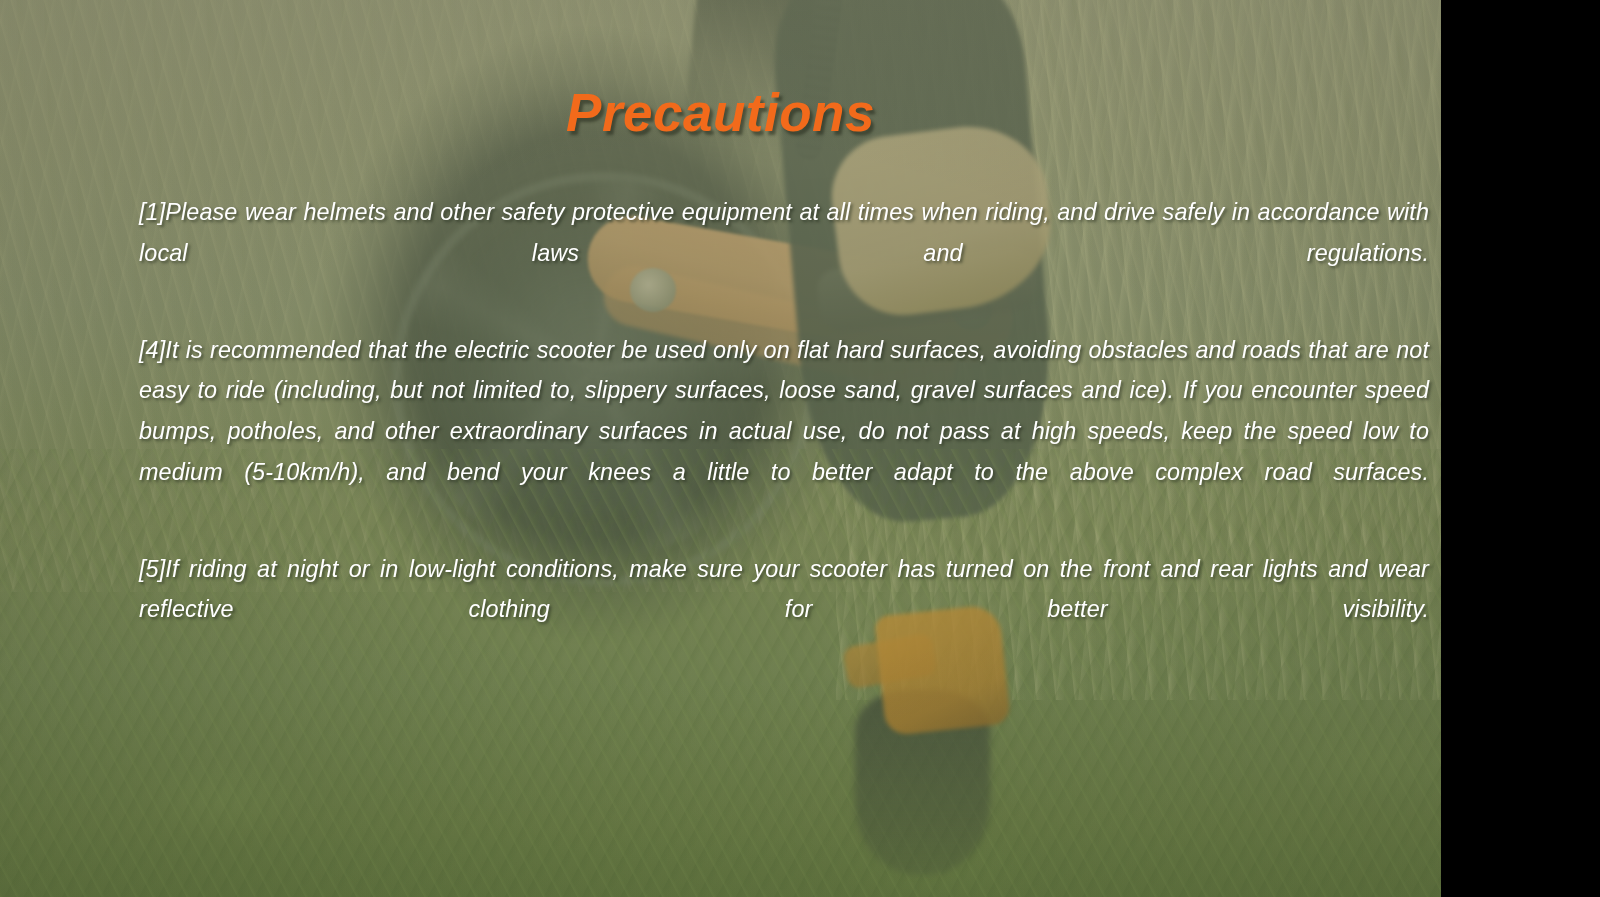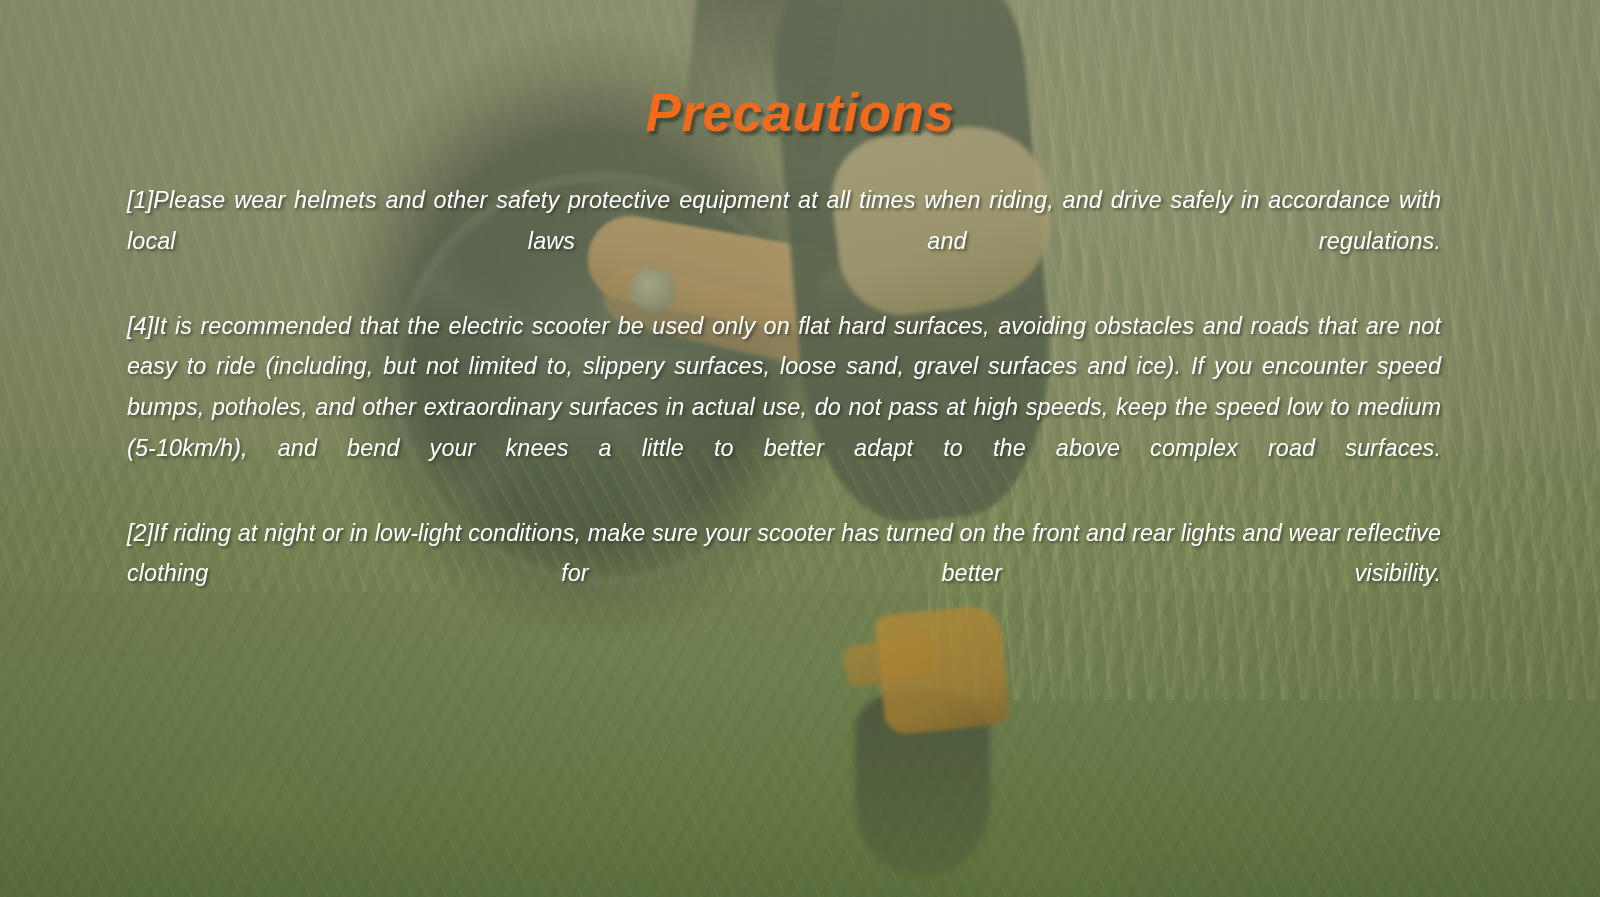--- a/index.html
+++ b/index.html
@@ -4,21 +4,21 @@
 <title>Precautions</title>
 <style>
   html, body {
     margin: 0;
     padding: 0;
     background: #000;
   }
 
   .slide {
     position: relative;
-    width: 1600px;
+    width: 1441px;
     height: 897px;
     overflow: hidden;
     background: #7b8266;
     font-family: "Liberation Sans", sans-serif;
     text-decoration: underline;
   }
 
   
   .bg-layer {
     position: absolute;
@@ -387,21 +387,21 @@
     font-size: 23.4px;
     font-style: italic;
     font-weight: 400;
     line-height: 40.6px;
     text-align: justify;
     text-shadow: 2px 2px 3px rgba(30,38,24,.62);
     letter-spacing: .1px;
   }
 
   .para {
-    margin: 4px;
+    margin: 16px;
     text-align: justify;
     text-justify: inter-word;
   }
   
   .para::after {
     content: "";
     display: inline-block;
     width: 100%;
   }
 </style>
@@ -435,17 +435,17 @@
     <div class="bg-vignette"></div>
   </div>
 
   <div class="content">
 
     <div class="title">Precautions</div>
 
     <div class="body-text">
       <p class="para">[1]Please wear helmets and other safety protective equipment at all times when riding, and drive safely in accordance with local laws and regulations.</p>
       <p class="para">[4]It is recommended that the electric scooter be used only on flat hard surfaces, avoiding obstacles and roads that are not easy to ride (including, but not limited to, slippery surfaces, loose sand, gravel surfaces and ice). If you encounter speed bumps, potholes, and other extraordinary surfaces in actual use, do not pass at high speeds, keep the speed low to medium (5-10km/h), and bend your knees a little to better adapt to the above complex road surfaces.</p>
-      <p class="para">[2]If riding at night or in low-light conditions, make sure your scooter has turned on the front and rear lights and wear reflective clothing for better visibility.</p>
+      <p class="para">[5]If riding at night or in low-light conditions, make sure your scooter has turned on the front and rear lights and wear reflective clothing for better visibility.</p>
     </div>
 
   </div>
 </div>
 
 </body></html>

